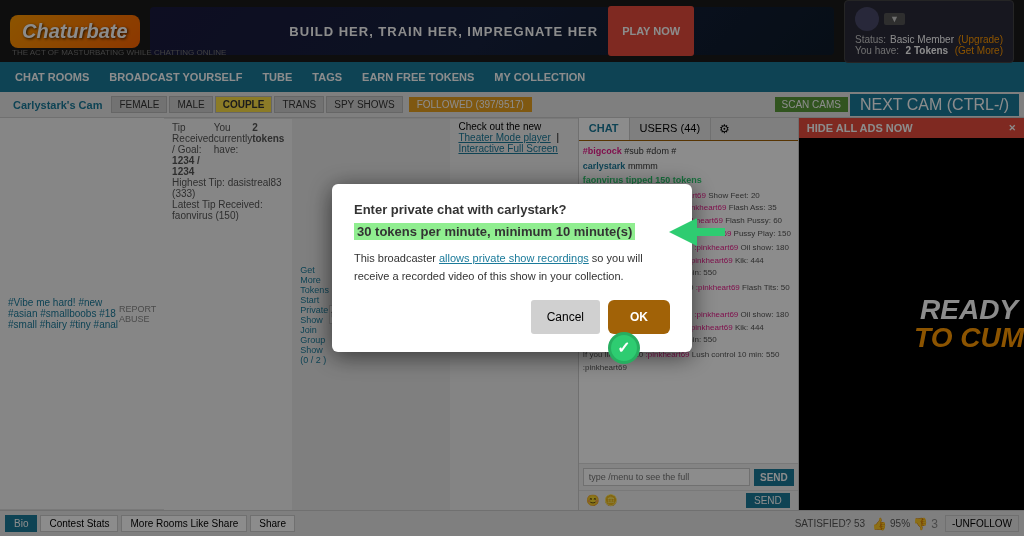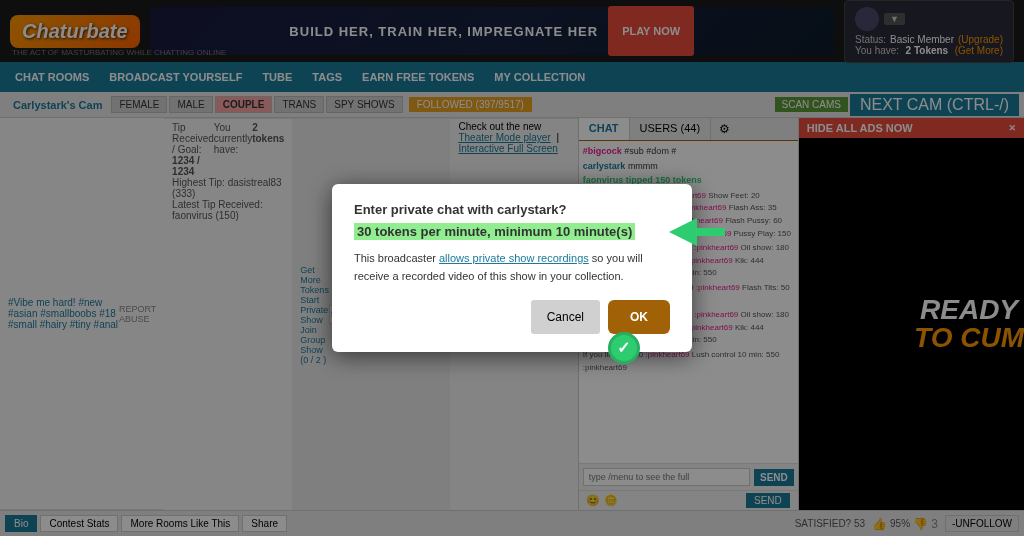--- a/index.html
+++ b/index.html
@@ -44,21 +44,21 @@
   <span style="color:#fff;font-size:11px;font-weight:bold;padding:5px 10px;cursor:pointer;">TUBE</span>
   <span style="color:#fff;font-size:11px;font-weight:bold;padding:5px 10px;cursor:pointer;">TAGS</span>
   <span style="color:#fff;font-size:11px;font-weight:bold;padding:5px 10px;cursor:pointer;">EARN FREE TOKENS</span>
   <span style="color:#fff;font-size:11px;font-weight:bold;padding:5px 10px;cursor:pointer;">MY COLLECTION</span>
 </div>
 
 <div style="background:#e8e8e8; display:flex; align-items:center; height:26px; padding:0 5px; border-bottom:1px solid #ccc;">
   <span style="color:#1a7a9a; font-size:11px; font-weight:bold; padding:0 8px;">Carlystark's Cam</span>
   <button style="background:#d0d0d0;border:1px solid #bbb;padding:2px 7px;font-size:10px;cursor:pointer;color:#333;margin:0 1px;">FEMALE</button>
   <button style="background:#d0d0d0;border:1px solid #bbb;padding:2px 7px;font-size:10px;cursor:pointer;color:#333;margin:0 1px;">MALE</button>
-  <button style="background:#fca5a5;border:1px solid #bbb;padding:2px 7px;font-size:10px;cursor:pointer;color:#333;margin:0 1px;font-weight:bold;">COUPLE</button>
+  <button style="background:#fde047;border:1px solid #bbb;padding:2px 7px;font-size:10px;cursor:pointer;color:#333;margin:0 1px;font-weight:bold;">COUPLE</button>
   <button style="background:#d0d0d0;border:1px solid #bbb;padding:2px 7px;font-size:10px;cursor:pointer;color:#333;margin:0 1px;">TRANS</button>
   <button style="background:#d0d0d0;border:1px solid #bbb;padding:2px 7px;font-size:10px;cursor:pointer;color:#333;margin:0 1px;">SPY SHOWS</button>
   <button style="background:#e8a020;color:#fff;border:none;padding:2px 8px;font-size:10px;cursor:pointer;margin:0 5px;">FOLLOWED (397/9517)</button>
   <span style="flex:1;"></span>
   <button style="background:#5a9a3a;color:#fff;border:none;padding:2px 7px;font-size:10px;cursor:pointer;margin-right:2px;">SCAN CAMS</button>
   <button style="background:#1a7a9a;color:#fff;border:none;padding:2px 10px;font-size:16px;cursor:pointer;">NEXT CAM (CTRL-/)</button>
 </div>
 
 <div style="display:flex; height:calc(536px - 92px - 26px - 26px);">
 
@@ -149,21 +149,21 @@
         <div style="color:#f90; font-size:28px; font-weight:900; font-style:italic; text-shadow:2px 2px 5px #000; line-height:1;">TO CUM</div>
       </div>
     </div>
   </div>
 
 </div>
 
 <div style="background:#e8e8e8; display:flex; align-items:center; height:26px; border-top:1px solid #ccc; padding:0 5px; gap:3px;">
   <button style="background:#1a7a9a;color:#fff;border:1px solid #1a7a9a;padding:2px 8px;font-size:10px;cursor:pointer;">Bio</button>
   <button style="background:#fff;border:1px solid #ccc;padding:2px 8px;font-size:10px;cursor:pointer;">Contest Stats</button>
-  <button style="background:#fff;border:1px solid #ccc;padding:2px 8px;font-size:10px;cursor:pointer;">More Rooms Like This</button>
+  <button style="background:#fff;border:1px solid #ccc;padding:2px 8px;font-size:10px;cursor:pointer;">More Rooms Like Share</button>
   <button style="background:#fff;border:1px solid #ccc;padding:2px 8px;font-size:10px;cursor:pointer;">Share</button>
   <span style="flex:1;"></span>
   <span style="font-size:10px;color:#555;margin-right:4px;">SATISFIED? 53</span>
   <span style="color:#2ecc71;">👍</span>
   <span style="font-size:10px;color:#555;">95%</span>
   <span style="color:#888;">👎 3</span>
   <button style="background:#e8e8e8;border:1px solid #ccc;padding:2px 6px;font-size:10px;cursor:pointer;margin-left:4px;">-UNFOLLOW</button>
 </div>
 
 <div style="position:fixed;top:0;left:0;width:1024px;height:536px;background:rgba(0,0,0,0.45);display:flex;align-items:center;justify-content:center;z-index:200;">

